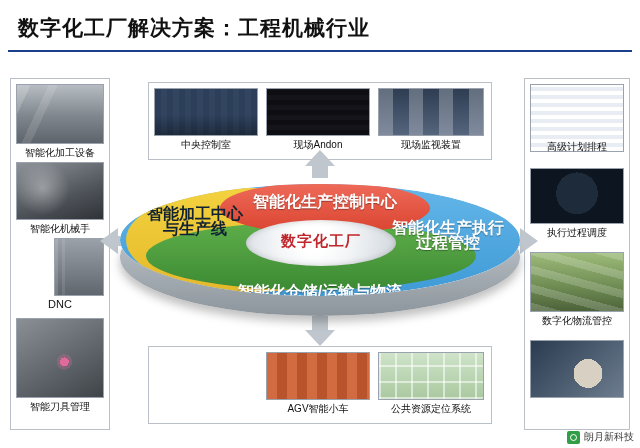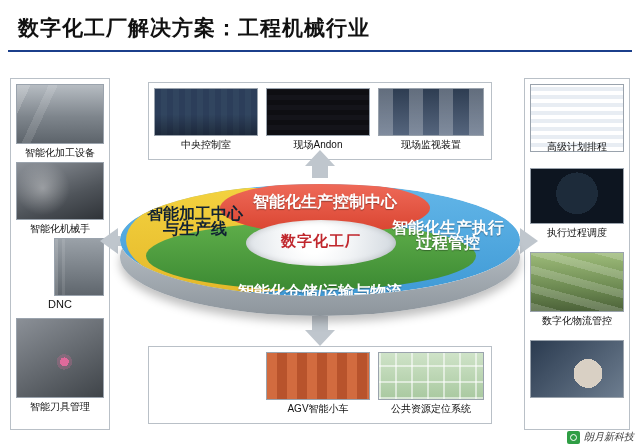--- a/index.html
+++ b/index.html
@@ -198,21 +198,21 @@
   .arrow-down{
     left:305px;top:330px;width:0;height:0;
     border-left:15px solid transparent;border-right:15px solid transparent;
     border-top:16px solid #bfc6cd;
   }
   .arrow-down-tail{left:312px;top:316px;width:16px;height:16px;background:#bfc6cd;}
 
   
   .wm{
     position:absolute;right:6px;bottom:4px;
-    display:flex;align-items:center;gap:4px;font-style:italic;
+    display:flex;align-items:center;gap:4px;
   }
   .wm-logo{
     width:13px;height:13px;border-radius:2px;background:#2f9e44;
     position:relative;
   }
   .wm-logo:after{
     content:"";position:absolute;left:3px;top:3px;width:7px;height:7px;
     border:1.5px solid #fff;border-radius:50%;box-sizing:border-box;
   }
   .wm-text{font-size:10px;color:#3a3a3a;white-space:nowrap;}

